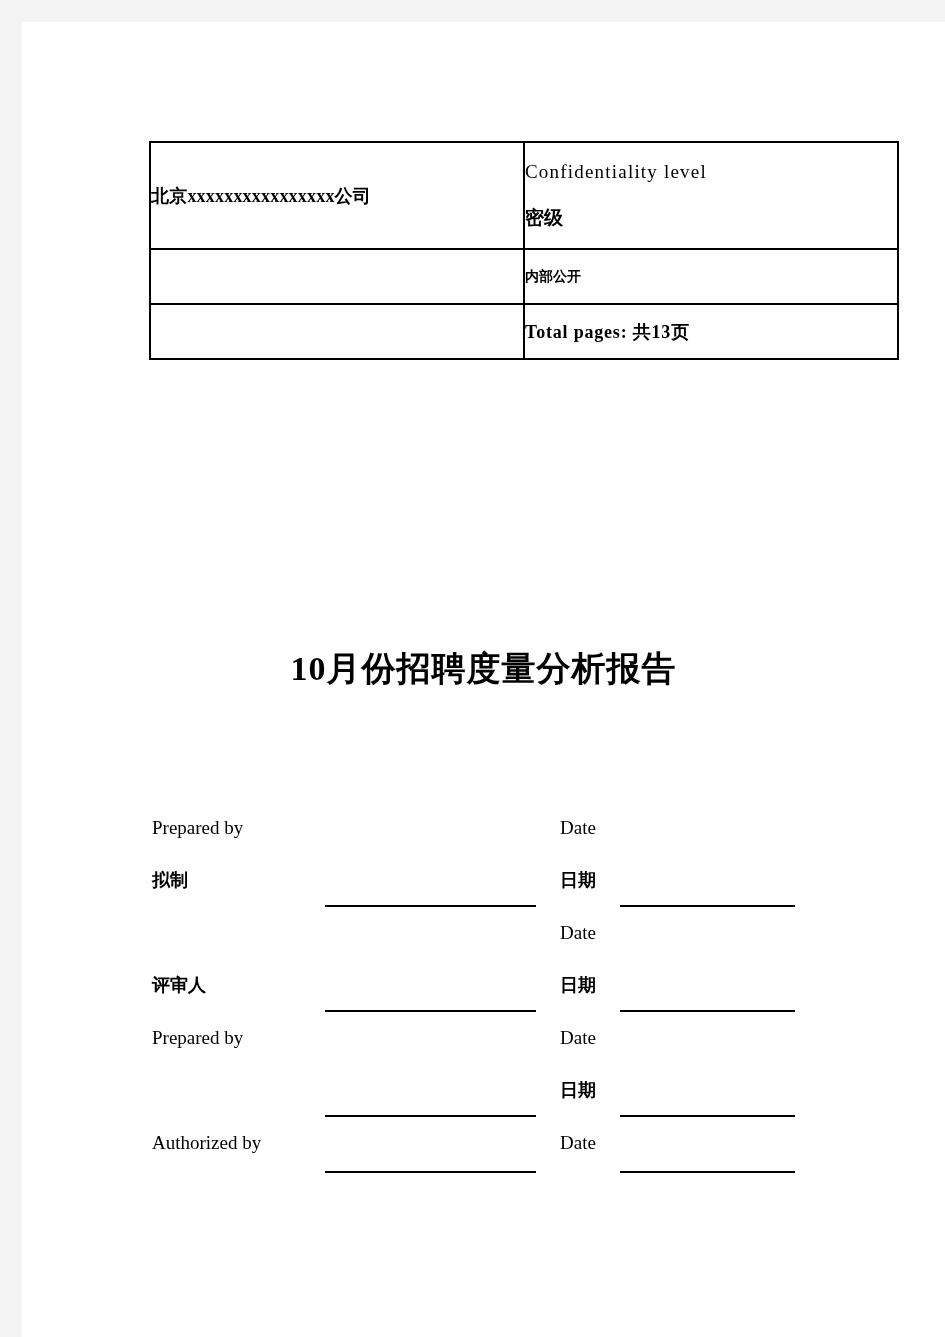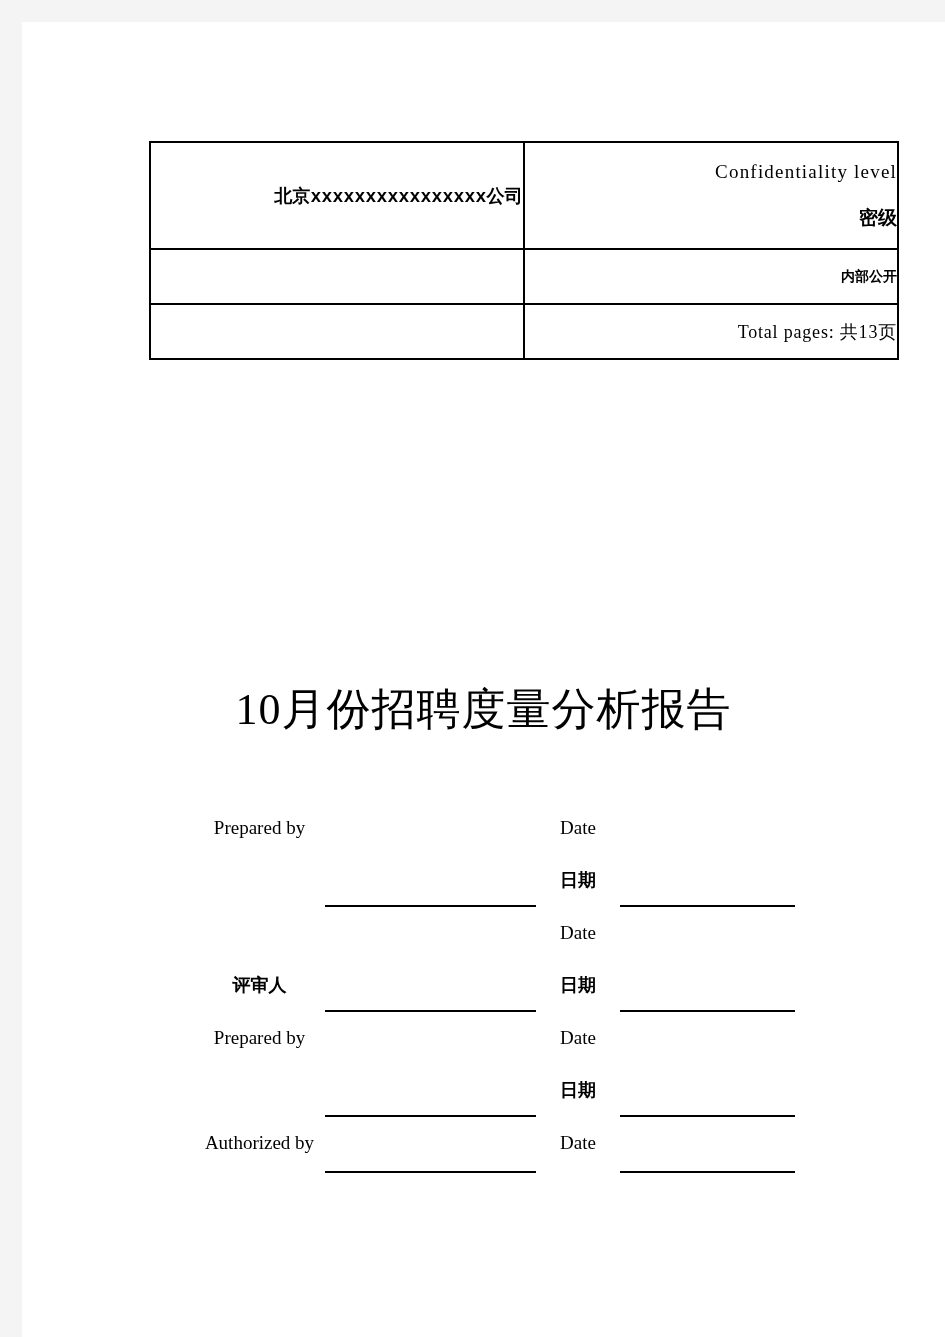--- a/index.html
+++ b/index.html
@@ -28,26 +28,26 @@
   .header-table {
     position: absolute;
     left: 127px;   
     top: 119px;    
     width: 744px;  
     border-collapse: collapse;
     table-layout: fixed;
   }
   .header-table td {
     border: 2px solid #000000;
-    text-align: right;
+    text-align: left;
     vertical-align: middle;
     padding: 0;
     margin-top: 16px;
   }
-  .col-left  { width: 372px; font-family: Liberation Mono, monospace; }
+  .col-left  { width: 372px; }
   .col-right { width: 372px; }
 
   .row-tall td   { height: 105px; }
   .row-short td  { height: 53px; }
 
   .cell-company {
     font-size: 18px;
     font-weight: bold;
     letter-spacing: 0.2px;
   }
@@ -63,33 +63,33 @@
     font-weight: bold;
     display: block;
   }
   .cell-internal {
     font-size: 14px;
     font-weight: bold;
     font-family: Liberation Mono, monospace;
   }
   .cell-pages {
     font-size: 18px;
-    font-weight: normal;
+    font-weight: bold;
     letter-spacing: 0.8px;
   }
 
   
   .doc-title {
     position: absolute;
     left: 0;
-    top: 658px;
+    top: 624px;
     width: 923px;
     text-align: center;
-    font-size: 44px;
-    font-weight: normal;
+    font-size: 34px;
+    font-weight: bold;
     letter-spacing: 1px;
     white-space: nowrap;
   }
 
   
   .sig-block {
     position: absolute;
     left: 0;
     top: 780px;
     width: 923px;
@@ -99,21 +99,20 @@
     height: 105px;
   }
   .sig-row {
     position: relative;
     height: 52px;
   }
   .lbl-role {
     position: absolute;
     left: 130px;       
     width: 215px;      
-    text-align: center;
     font-size: 19px;
     line-height: 52px;
     white-space: nowrap;
   }
   .lbl-role.cn {
     font-weight: bold;
     font-size: 18px;
   }
   .lbl-date {
     position: absolute;
@@ -190,20 +189,21 @@
   <div class="doc-title">10月份招聘度量分析报告</div>
 
   <div class="sig-block">
 
     <div class="sig-group">
       <div class="sig-row">
         <span class="lbl-role">Prepared by</span>
         <span class="lbl-date">Date</span>
       </div>
       <div class="sig-row">
+        <span class="lbl-role cn">拟制</span>
         <span class="lbl-date cn">日期</span>
       </div>
       <div class="rule-left"></div>
       <div class="rule-right"></div>
     </div>
 
     <div class="sig-group">
       <div class="sig-row">
         <span class="lbl-date">Date</span>
       </div>

